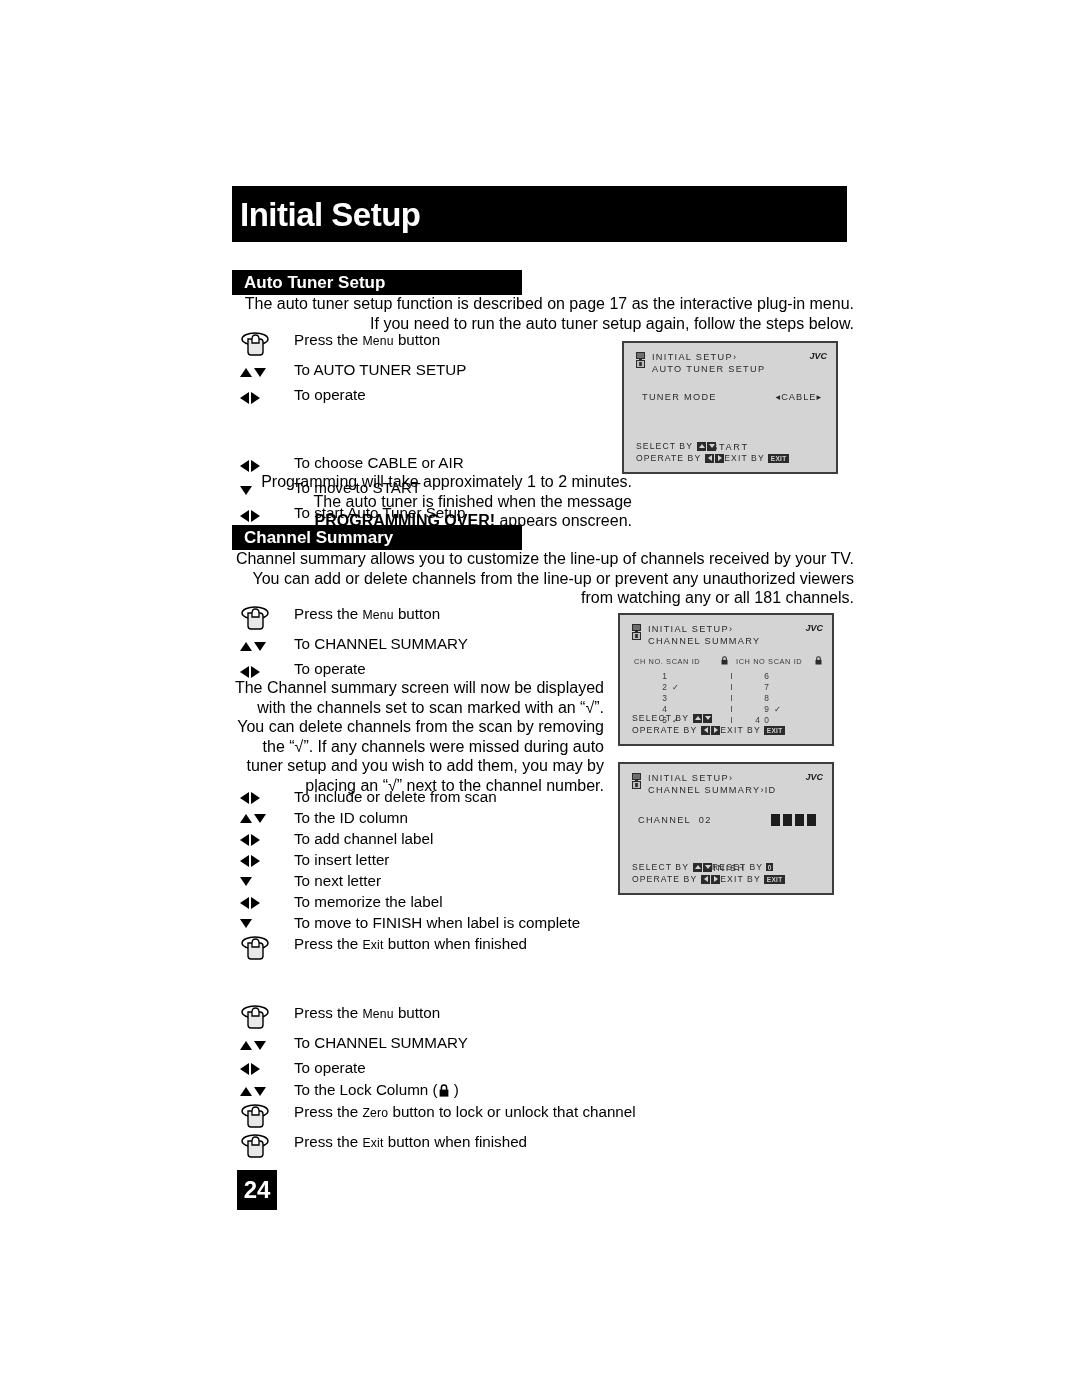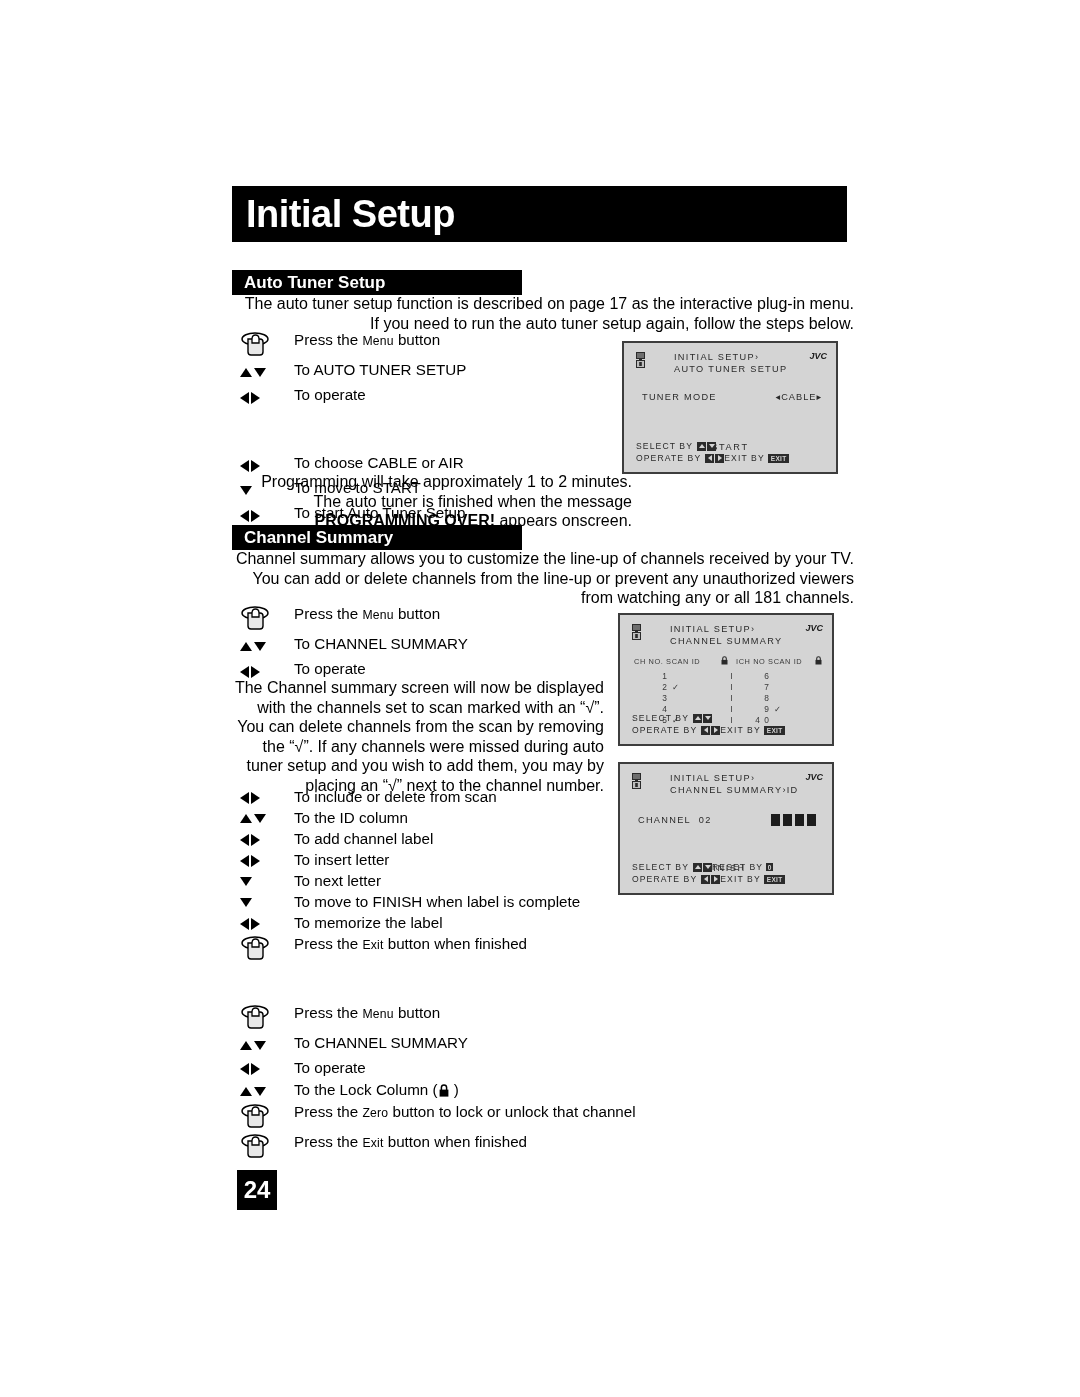--- a/index.html
+++ b/index.html
@@ -30,24 +30,24 @@
     left: 232px;
     top: 186px;
     width: 615px;
     height: 56px;
     background: #000000;
     display: flex;
     align-items: center;
   }
   .title-bar .title-text {
     color: #ffffff;
-    font-size: 38px;
+    font-size: 33px;
     font-weight: bold;
     letter-spacing: -0.5px;
-    padding-left: 14px;
+    padding-left: 8px;
     line-height: 1;
   }
 
   
   .section-bar {
     position: absolute;
     background: #000000;
     height: 25px;
     display: flex;
     align-items: center;
@@ -132,21 +132,20 @@
   #osd-auto-tuner   { left: 622px; top: 341px; width: 216px; height: 133px; }
   #osd-chan-summary { left: 618px; top: 613px; width: 216px; height: 133px; }
   #osd-chan-id      { left: 618px; top: 762px; width: 216px; height: 133px; }
 
   .osd-head {
     position: absolute;
     left: 12px;
     top: 9px;
     display: flex;
     align-items: flex-start;
-    gap: 22px;
   }
   .osd-head-lines { margin-left: 7px; }
   .osd-head-line { line-height: 11.5px; white-space: nowrap; }
   .osd-jvc {
     position: absolute;
     right: 9px;
     top: 8px;
     font-size: 9px;
     font-weight: bold;
     font-style: italic;
@@ -519,33 +518,33 @@
       <span class="step-icon">
           <span class="arrows">
             <i class="tri down"></i>
           </span>
         </span>
       <span class="step-label">To next letter</span>
     </div>
     <div class="step-row">
       <span class="step-icon">
           <span class="arrows">
-            <i class="tri down"></i>
-          </span>
-        </span>
-      <span class="step-label">To move to FINISH when label is complete</span>
-    </div>
-    <div class="step-row">
-      <span class="step-icon">
-          <span class="arrows">
             <i class="tri left"></i>
             <i class="tri right"></i>
           </span>
         </span>
       <span class="step-label">To memorize the label</span>
+    </div>
+    <div class="step-row">
+      <span class="step-icon">
+          <span class="arrows">
+            <i class="tri down"></i>
+          </span>
+        </span>
+      <span class="step-label">To move to FINISH when label is complete</span>
     </div>
     <div class="step-row tall">
       <span class="step-icon">
         <svg class="hand-icon" width="30" height="26" viewBox="0 0 30 26">
           <ellipse cx="15" cy="7" rx="13" ry="6" fill="none" stroke="#000" stroke-width="1.4"></ellipse>
           <path d="M8 7 L8 20 Q8 23 11 23 L20 23 Q23 23 23 20 L23 10 Q23 7 20 7 Z" fill="#e8e8e8" stroke="#000" stroke-width="1.4"></path>
           <path d="M12 7 Q12 3 15.5 3 Q19 3 19 7 L19 11 L12 11 Z" fill="#fff" stroke="#000" stroke-width="1.3"></path>
         </svg>
       </span>
       <span class="step-label"><span>Press the </span><span class="sc">Exit</span><span> button when finished</span></span>

